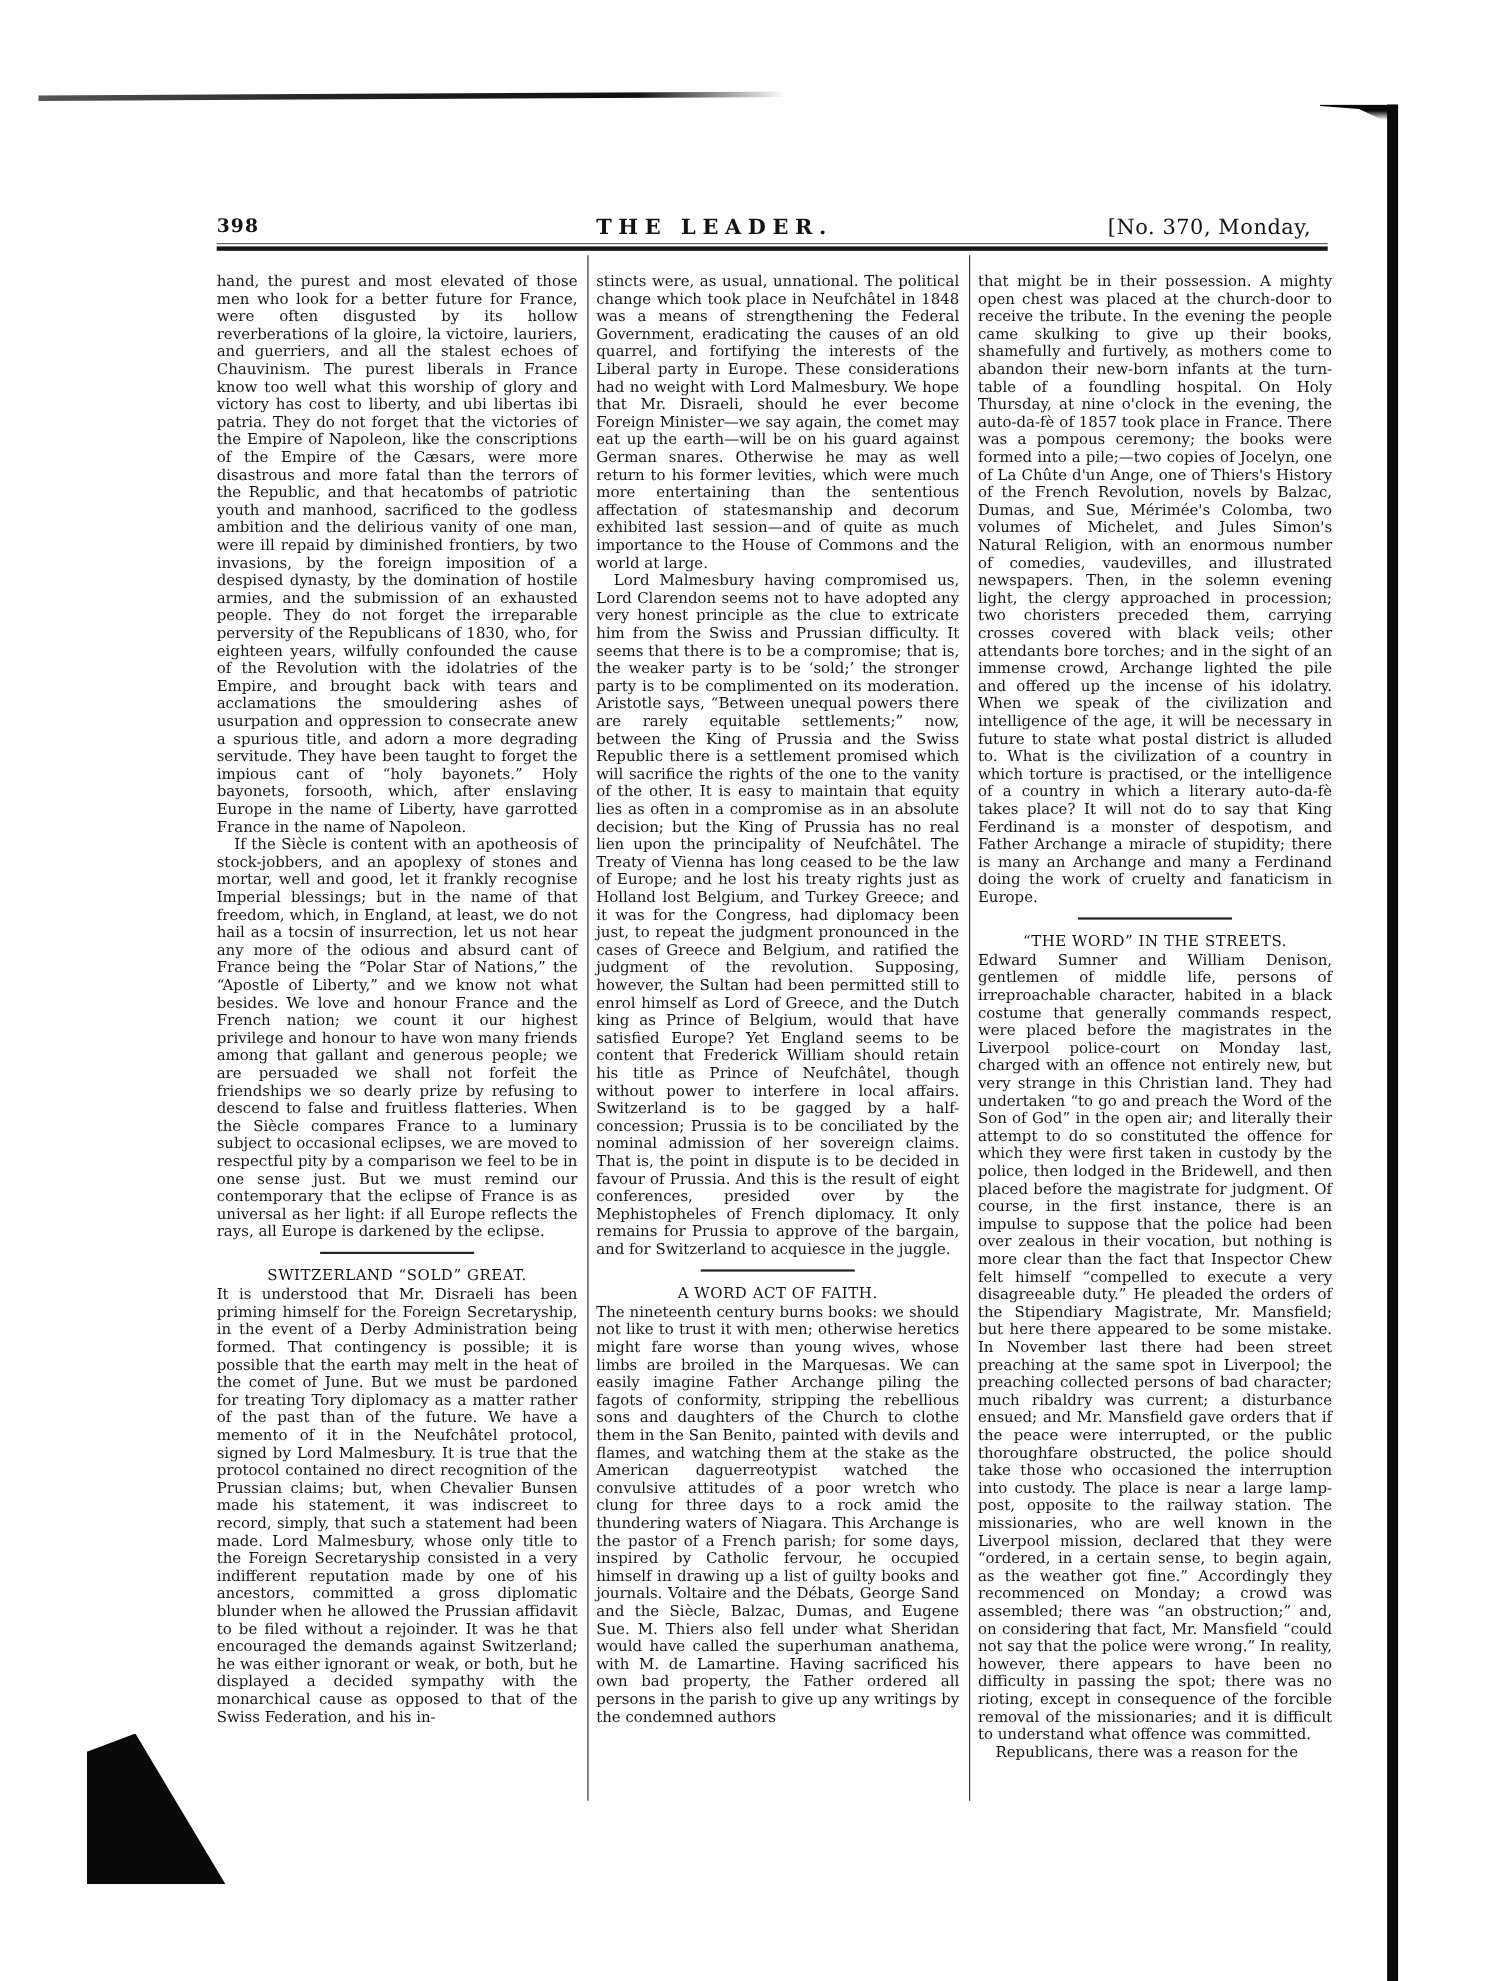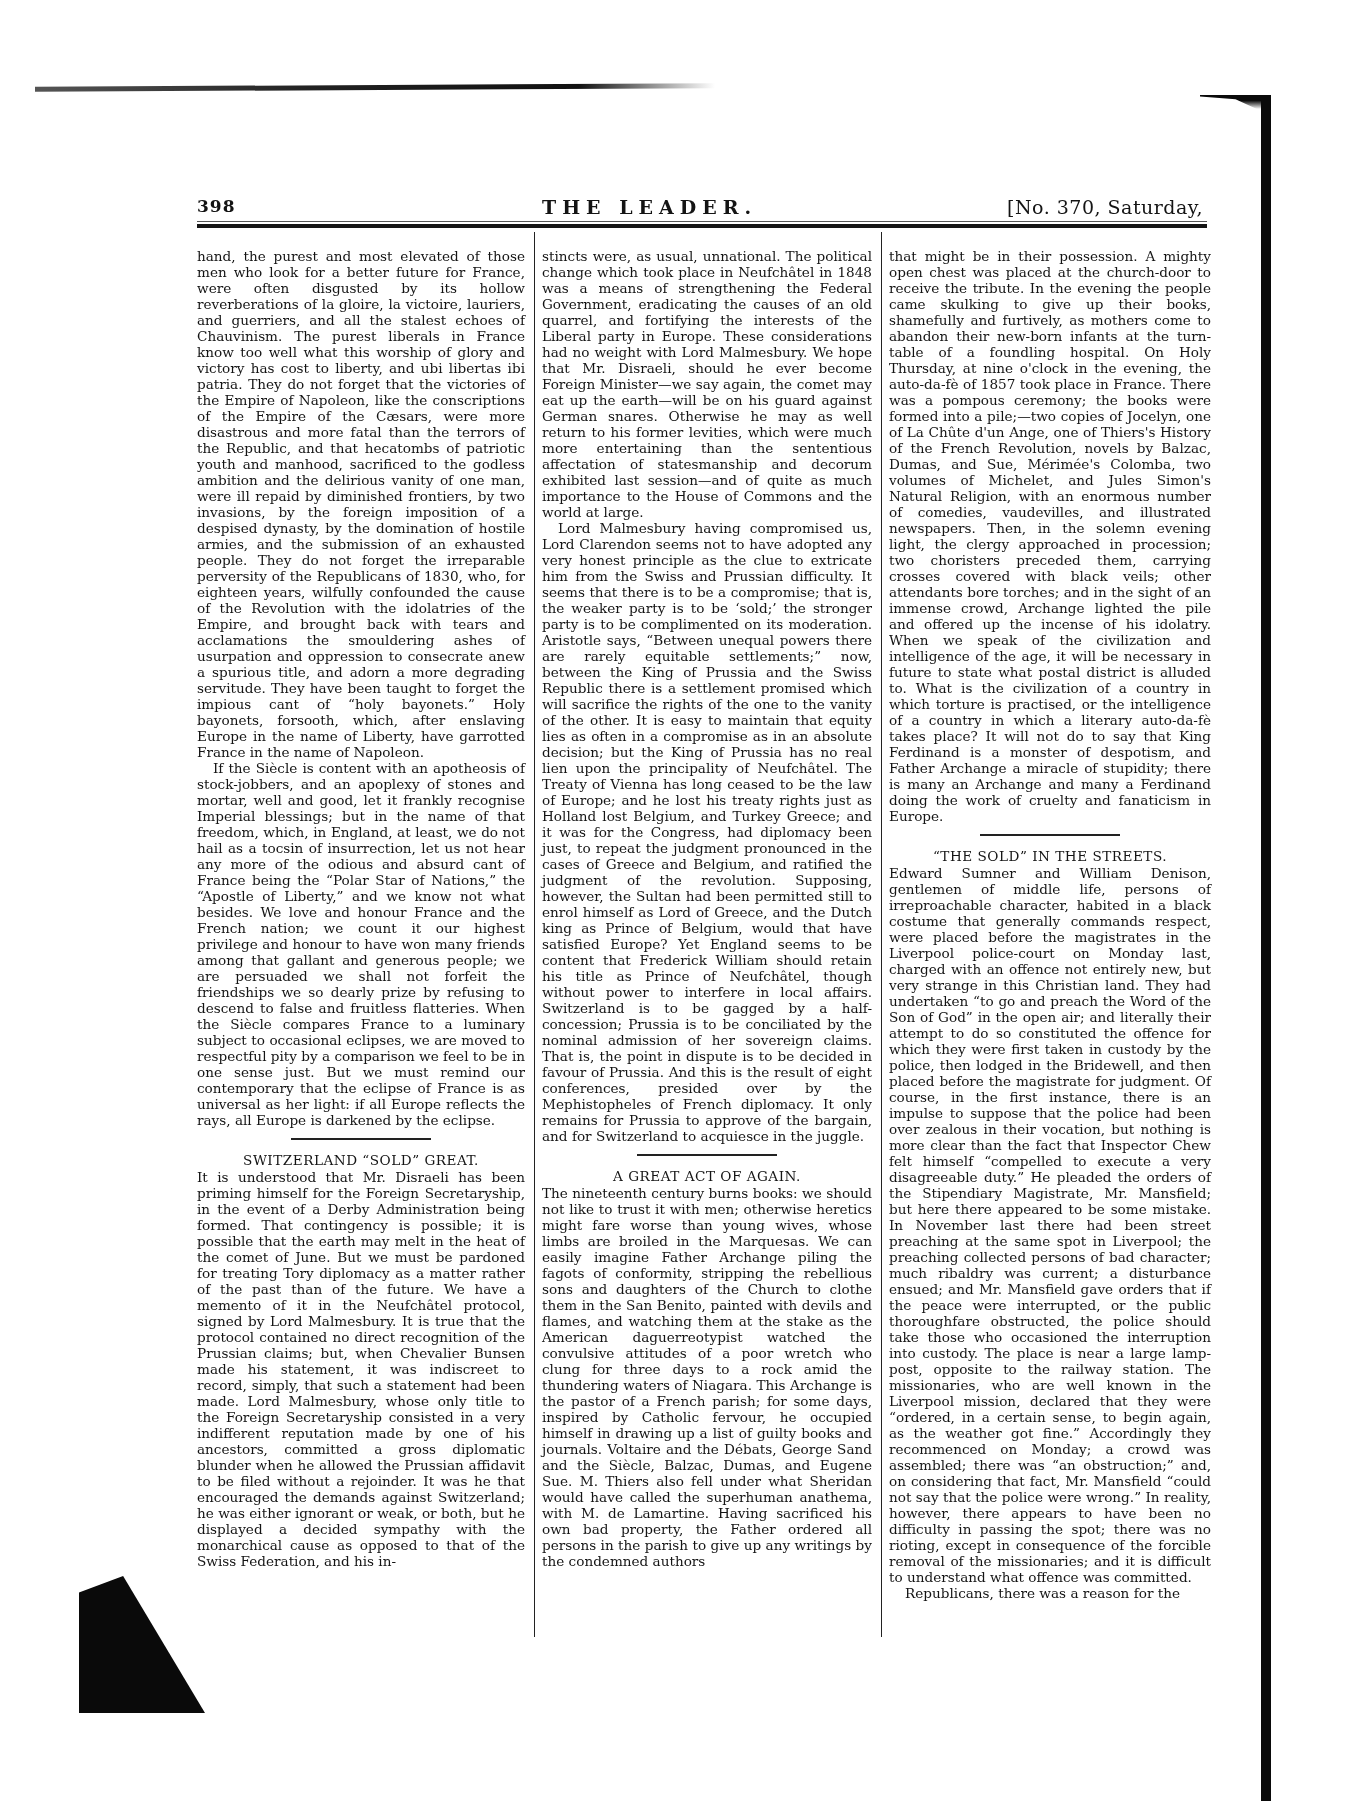--- a/index.html
+++ b/index.html
@@ -36,43 +36,43 @@
 <body>
 
 <div class="scan-top"></div>
 <div class="right-edge-top"></div>
 <div class="right-edge"></div>
 <div class="corner-shape"></div>
 
 <div class="header">
   <span class="hdr-page">398</span>
   <span class="hdr-title">THE LEADER.</span>
-  <span class="hdr-issue">[No. 370, Saturday,</span>
+  <span class="hdr-issue">[No. 370, Monday,</span>
 </div>
 <div class="hdr-rule2"></div>
 <div class="hdr-rule"></div>
 
 <div class="vrule vr1"></div>
 <div class="vrule vr2"></div>
 
 <div class="col col1">
   <p>hand, the purest and most elevated of those men who look for a better future for France, were often disgusted by its hollow reverberations of la gloire, la victoire, lauriers, and guerriers, and all the stalest echoes of Chauvinism. The purest liberals in France know too well what this worship of glory and victory has cost to liberty, and ubi libertas ibi patria. They do not forget that the victories of the Empire of Napoleon, like the conscriptions of the Empire of the Cæsars, were more disastrous and more fatal than the terrors of the Republic, and that hecatombs of patriotic youth and manhood, sacrificed to the godless ambition and the delirious vanity of one man, were ill repaid by diminished frontiers, by two invasions, by the foreign imposition of a despised dynasty, by the domination of hostile armies, and the submission of an exhausted people. They do not forget the irreparable perversity of the Republicans of 1830, who, for eighteen years, wilfully confounded the cause of the Revolution with the idolatries of the Empire, and brought back with tears and acclamations the smouldering ashes of usurpation and oppression to consecrate anew a spurious title, and adorn a more degrading servitude. They have been taught to forget the impious cant of “holy bayonets.” Holy bayonets, forsooth, which, after enslaving Europe in the name of Liberty, have garrotted France in the name of Napoleon.</p>
   <p class="indent">If the Siècle is content with an apotheosis of stock-jobbers, and an apoplexy of stones and mortar, well and good, let it frankly recognise Imperial blessings; but in the name of that freedom, which, in England, at least, we do not hail as a tocsin of insurrection, let us not hear any more of the odious and absurd cant of France being the “Polar Star of Nations,” the “Apostle of Liberty,” and we know not what besides. We love and honour France and the French nation; we count it our highest privilege and honour to have won many friends among that gallant and generous people; we are persuaded we shall not forfeit the friendships we so dearly prize by refusing to descend to false and fruitless flatteries. When the Siècle compares France to a luminary subject to occasional eclipses, we are moved to respectful pity by a comparison we feel to be in one sense just. But we must remind our contemporary that the eclipse of France is as universal as her light: if all Europe reflects the rays, all Europe is darkened by the eclipse.</p>
   <div class="section-rule"></div>
   <div class="heading">SWITZERLAND “SOLD” GREAT.</div>
   <p>It is understood that Mr. Disraeli has been priming himself for the Foreign Secretaryship, in the event of a Derby Administration being formed. That contingency is possible; it is possible that the earth may melt in the heat of the comet of June. But we must be pardoned for treating Tory diplomacy as a matter rather of the past than of the future. We have a memento of it in the Neufchâtel protocol, signed by Lord Malmesbury. It is true that the protocol contained no direct recognition of the Prussian claims; but, when Chevalier Bunsen made his statement, it was indiscreet to record, simply, that such a statement had been made. Lord Malmesbury, whose only title to the Foreign Secretaryship consisted in a very indifferent reputation made by one of his ancestors, committed a gross diplomatic blunder when he allowed the Prussian affidavit to be filed without a rejoinder. It was he that encouraged the demands against Switzerland; he was either ignorant or weak, or both, but he displayed a decided sympathy with the monarchical cause as opposed to that of the Swiss Federation, and his in-</p>
 </div>
 
 <div class="col col2">
   <p>stincts were, as usual, unnational. The political change which took place in Neufchâtel in 1848 was a means of strengthening the Federal Government, eradicating the causes of an old quarrel, and fortifying the interests of the Liberal party in Europe. These considerations had no weight with Lord Malmesbury. We hope that Mr. Disraeli, should he ever become Foreign Minister—we say again, the comet may eat up the earth—will be on his guard against German snares. Otherwise he may as well return to his former levities, which were much more entertaining than the sententious affectation of statesmanship and decorum exhibited last session—and of quite as much importance to the House of Commons and the world at large.</p>
   <p class="indent">Lord Malmesbury having compromised us, Lord Clarendon seems not to have adopted any very honest principle as the clue to extricate him from the Swiss and Prussian difficulty. It seems that there is to be a compromise; that is, the weaker party is to be ‘sold;’ the stronger party is to be complimented on its moderation. Aristotle says, “Between unequal powers there are rarely equitable settlements;” now, between the King of Prussia and the Swiss Republic there is a settlement promised which will sacrifice the rights of the one to the vanity of the other. It is easy to maintain that equity lies as often in a compromise as in an absolute decision; but the King of Prussia has no real lien upon the principality of Neufchâtel. The Treaty of Vienna has long ceased to be the law of Europe; and he lost his treaty rights just as Holland lost Belgium, and Turkey Greece; and it was for the Congress, had diplomacy been just, to repeat the judgment pronounced in the cases of Greece and Belgium, and ratified the judgment of the revolution. Supposing, however, the Sultan had been permitted still to enrol himself as Lord of Greece, and the Dutch king as Prince of Belgium, would that have satisfied Europe? Yet England seems to be content that Frederick William should retain his title as Prince of Neufchâtel, though without power to interfere in local affairs. Switzerland is to be gagged by a half-concession; Prussia is to be conciliated by the nominal admission of her sovereign claims. That is, the point in dispute is to be decided in favour of Prussia. And this is the result of eight conferences, presided over by the Mephistopheles of French diplomacy. It only remains for Prussia to approve of the bargain, and for Switzerland to acquiesce in the juggle.</p>
   <div class="section-rule"></div>
-  <div class="heading">A GREAT ACT OF AGAIN.</div>
+  <div class="heading">A WORD ACT OF FAITH.</div>
   <p>The nineteenth century burns books: we should not like to trust it with men; otherwise heretics might fare worse than young wives, whose limbs are broiled in the Marquesas. We can easily imagine Father Archange piling the fagots of conformity, stripping the rebellious sons and daughters of the Church to clothe them in the San Benito, painted with devils and flames, and watching them at the stake as the American daguerreotypist watched the convulsive attitudes of a poor wretch who clung for three days to a rock amid the thundering waters of Niagara. This Archange is the pastor of a French parish; for some days, inspired by Catholic fervour, he occupied himself in drawing up a list of guilty books and journals. Voltaire and the Débats, George Sand and the Siècle, Balzac, Dumas, and Eugene Sue. M. Thiers also fell under what Sheridan would have called the superhuman anathema, with M. de Lamartine. Having sacrificed his own bad property, the Father ordered all persons in the parish to give up any writings by the condemned authors</p>
 </div>
 
 <div class="col col3">
   <p>that might be in their possession. A mighty open chest was placed at the church-door to receive the tribute. In the evening the people came skulking to give up their books, shamefully and furtively, as mothers come to abandon their new-born infants at the turn-table of a foundling hospital. On Holy Thursday, at nine o'clock in the evening, the auto-da-fè of 1857 took place in France. There was a pompous ceremony; the books were formed into a pile;—two copies of Jocelyn, one of La Chûte d'un Ange, one of Thiers's History of the French Revolution, novels by Balzac, Dumas, and Sue, Mérimée's Colomba, two volumes of Michelet, and Jules Simon's Natural Religion, with an enormous number of comedies, vaudevilles, and illustrated newspapers. Then, in the solemn evening light, the clergy approached in procession; two choristers preceded them, carrying crosses covered with black veils; other attendants bore torches; and in the sight of an immense crowd, Archange lighted the pile and offered up the incense of his idolatry. When we speak of the civilization and intelligence of the age, it will be necessary in future to state what postal district is alluded to. What is the civilization of a country in which torture is practised, or the intelligence of a country in which a literary auto-da-fè takes place? It will not do to say that King Ferdinand is a monster of despotism, and Father Archange a miracle of stupidity; there is many an Archange and many a Ferdinand doing the work of cruelty and fanaticism in Europe.</p>
   <div class="section-rule"></div>
-  <div class="heading">“THE SOLD” IN THE STREETS.</div>
+  <div class="heading">“THE WORD” IN THE STREETS.</div>
   <p>Edward Sumner and William Denison, gentlemen of middle life, persons of irreproachable character, habited in a black costume that generally commands respect, were placed before the magistrates in the Liverpool police-court on Monday last, charged with an offence not entirely new, but very strange in this Christian land. They had undertaken “to go and preach the Word of the Son of God” in the open air; and literally their attempt to do so constituted the offence for which they were first taken in custody by the police, then lodged in the Bridewell, and then placed before the magistrate for judgment. Of course, in the first instance, there is an impulse to suppose that the police had been over zealous in their vocation, but nothing is more clear than the fact that Inspector Chew felt himself “compelled to execute a very disagreeable duty.” He pleaded the orders of the Stipendiary Magistrate, Mr. Mansfield; but here there appeared to be some mistake. In November last there had been street preaching at the same spot in Liverpool; the preaching collected persons of bad character; much ribaldry was current; a disturbance ensued; and Mr. Mansfield gave orders that if the peace were interrupted, or the public thoroughfare obstructed, the police should take those who occasioned the interruption into custody. The place is near a large lamp-post, opposite to the railway station. The missionaries, who are well known in the Liverpool mission, declared that they were “ordered, in a certain sense, to begin again, as the weather got fine.” Accordingly they recommenced on Monday; a crowd was assembled; there was “an obstruction;” and, on considering that fact, Mr. Mansfield “could not say that the police were wrong.” In reality, however, there appears to have been no difficulty in passing the spot; there was no rioting, except in consequence of the forcible removal of the missionaries; and it is difficult to understand what offence was committed.</p>
   <p class="indent">Republicans, there was a reason for the</p>
 </div>
 
 </body></html>

